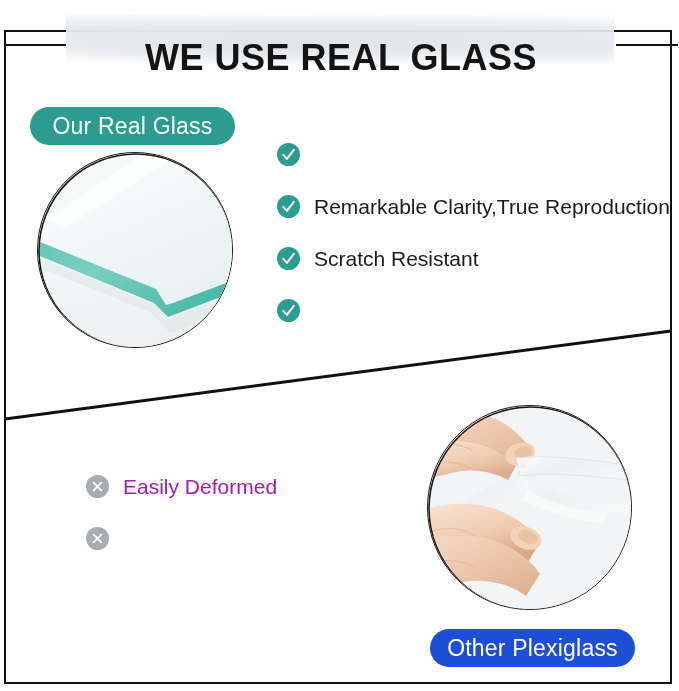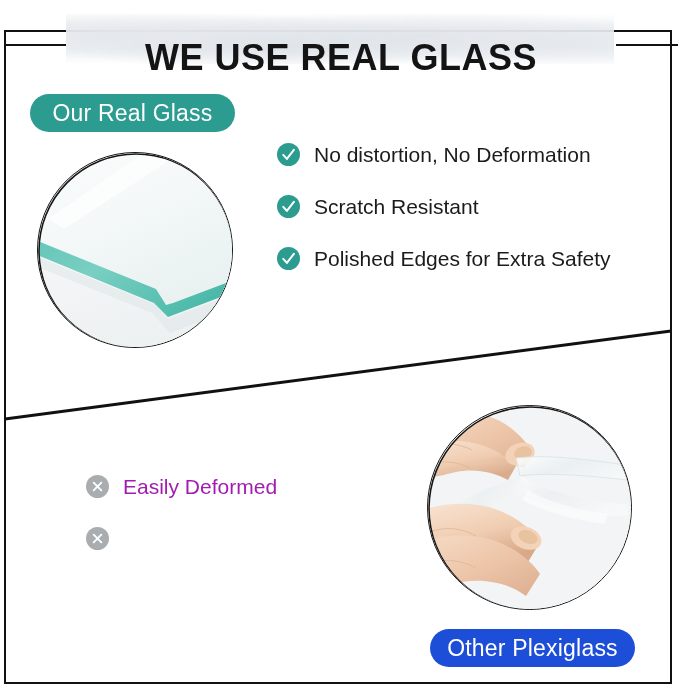--- a/index.html
+++ b/index.html
@@ -104,21 +104,21 @@
     justify-content: center;
     border-radius: 999px;
     color: #ffffff;
     font-size: 23px;
     letter-spacing: 0.2px;
     white-space: nowrap;
     box-sizing: border-box;
   }
   .badge-good {
     left: 30px;
-    top: 94px;
+    top: 107px;
     width: 205px;
     height: 38px;
     background: #2d9c90;
   }
   .badge-bad {
     left: 430px;
     top: 629px;
     width: 205px;
     height: 38px;
     background: #1d4ed8;
@@ -244,37 +244,43 @@
     </svg>
   </div>
 
   <div class="list list-good">
     <div class="list-item">
       <span class="marker marker-check">
         <svg viewBox="0 0 24 24" width="23" height="23">
             <path d="M6.5 12.4 L10.3 16.6 L17.6 7.2" fill="none" stroke="#ffffff" stroke-width="2.1" stroke-linecap="round" stroke-linejoin="round"></path>
           </svg>
       </span>
-      <span class="item-label">No distortion, No Deformation</span>
     </div>
     <div class="list-item">
       <span class="marker marker-check">
         <svg viewBox="0 0 24 24" width="23" height="23">
             <path d="M6.5 12.4 L10.3 16.6 L17.6 7.2" fill="none" stroke="#ffffff" stroke-width="2.1" stroke-linecap="round" stroke-linejoin="round"></path>
           </svg>
       </span>
+      <span class="item-label">Remarkable Clarity,True Reproduction</span>
+    </div>
+    <div class="list-item">
+      <span class="marker marker-check">
+        <svg viewBox="0 0 24 24" width="23" height="23">
+            <path d="M6.5 12.4 L10.3 16.6 L17.6 7.2" fill="none" stroke="#ffffff" stroke-width="2.1" stroke-linecap="round" stroke-linejoin="round"></path>
+          </svg>
+      </span>
       <span class="item-label">Scratch Resistant</span>
     </div>
     <div class="list-item">
       <span class="marker marker-check">
         <svg viewBox="0 0 24 24" width="23" height="23">
             <path d="M6.5 12.4 L10.3 16.6 L17.6 7.2" fill="none" stroke="#ffffff" stroke-width="2.1" stroke-linecap="round" stroke-linejoin="round"></path>
           </svg>
       </span>
-      <span class="item-label">Polished Edges for Extra Safety</span>
     </div>
   </div>
 
   <div class="list list-bad">
     <div class="list-item">
       <span class="marker marker-x">
         <svg viewBox="0 0 24 24" width="23" height="23">
             <path d="M8 8 L16 16 M16 8 L8 16" fill="none" stroke="#ffffff" stroke-width="2" stroke-linecap="round"></path>
           </svg>
       </span>

